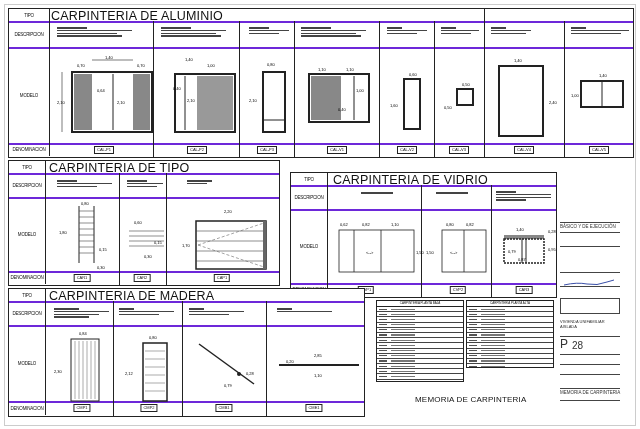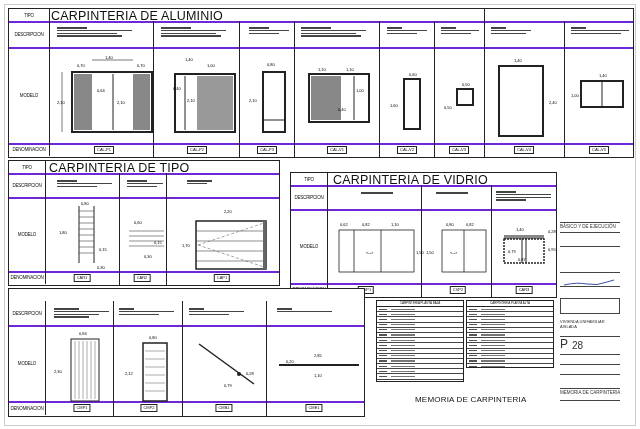--- a/index.html
+++ b/index.html
@@ -300,20 +300,24 @@
     <text class="dim" x="12" y="32">0,79</text>
     <text class="dim" x="52" y="30">0,95</text>
     <text class="dim" x="22" y="40">0,87</text>
   </svg>
   <div class="tag" style="left:75px;top:113px;">CVP1</div>
   <div class="tag" style="left:167px;top:113px;">CVP2</div>
   <div class="tag" style="left:233px;top:113px;">CAR3</div>
 </div>
 
 <div class="tbl" style="left:8px;top:288px;width:355px;height:127px;">
+  <div class="row" style="top:0;height:12px;">
+    <div class="lab">TIPO</div>
+    <div class="title" style="left:40px;">CARPINTERIA DE MADERA</div>
+  </div>
   <div class="row" style="top:12px;height:24px;">
       <div class="lab">DESCRIPCION</div>
     </div>
   <div class="row" style="top:36px;height:76px;">
       <div class="lab">MODELO</div>
     </div>
   <div class="row" style="top:112px;height:14px;border-bottom:none;">
       <div class="lab">DENOMINACION</div>
     </div>
   <div class="col" style="left:104px;top:12px;"></div>

